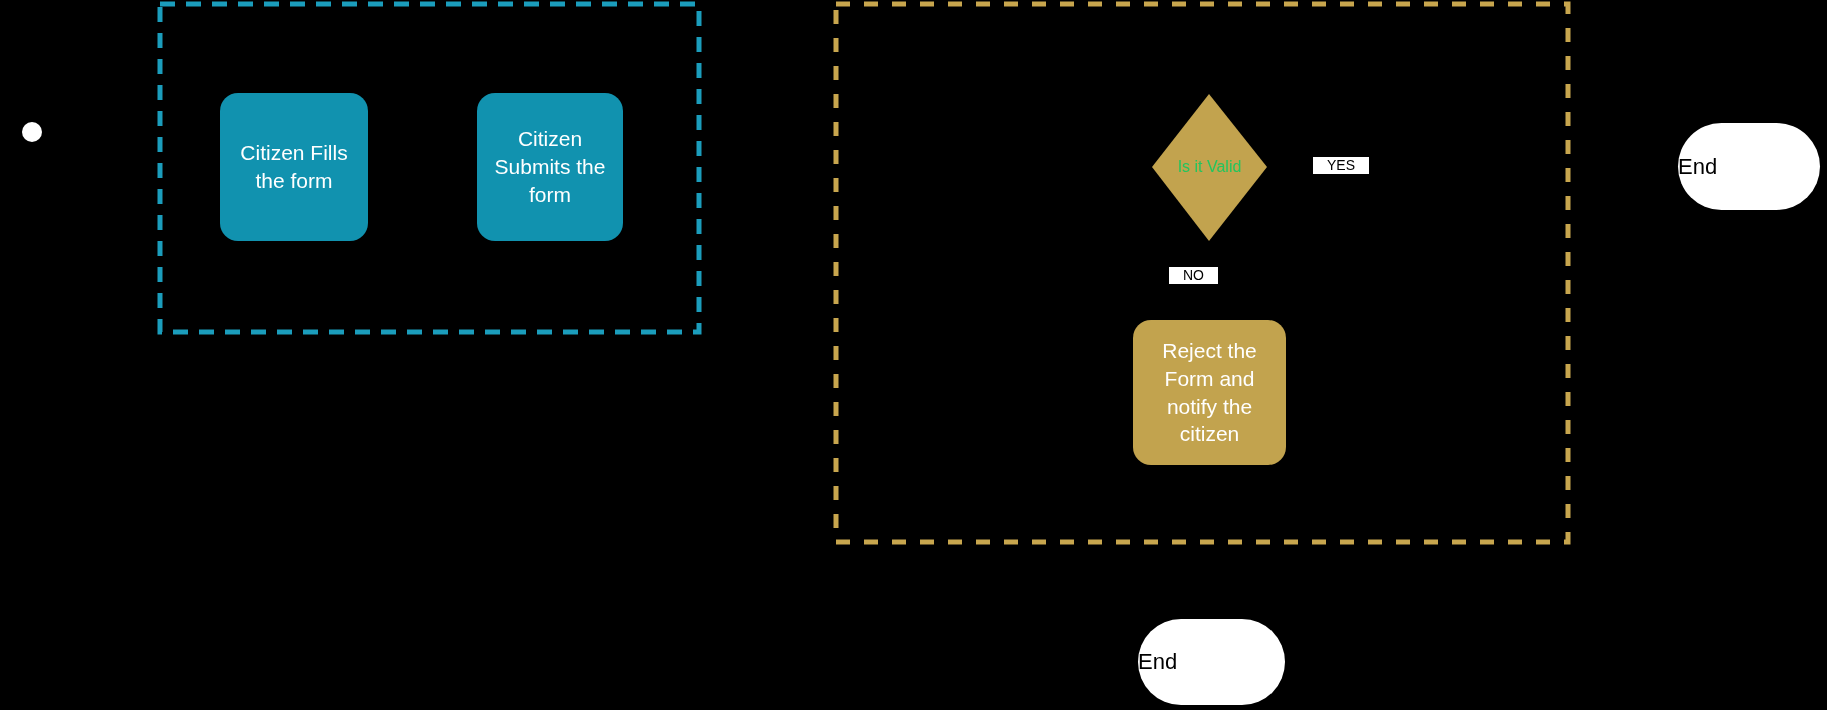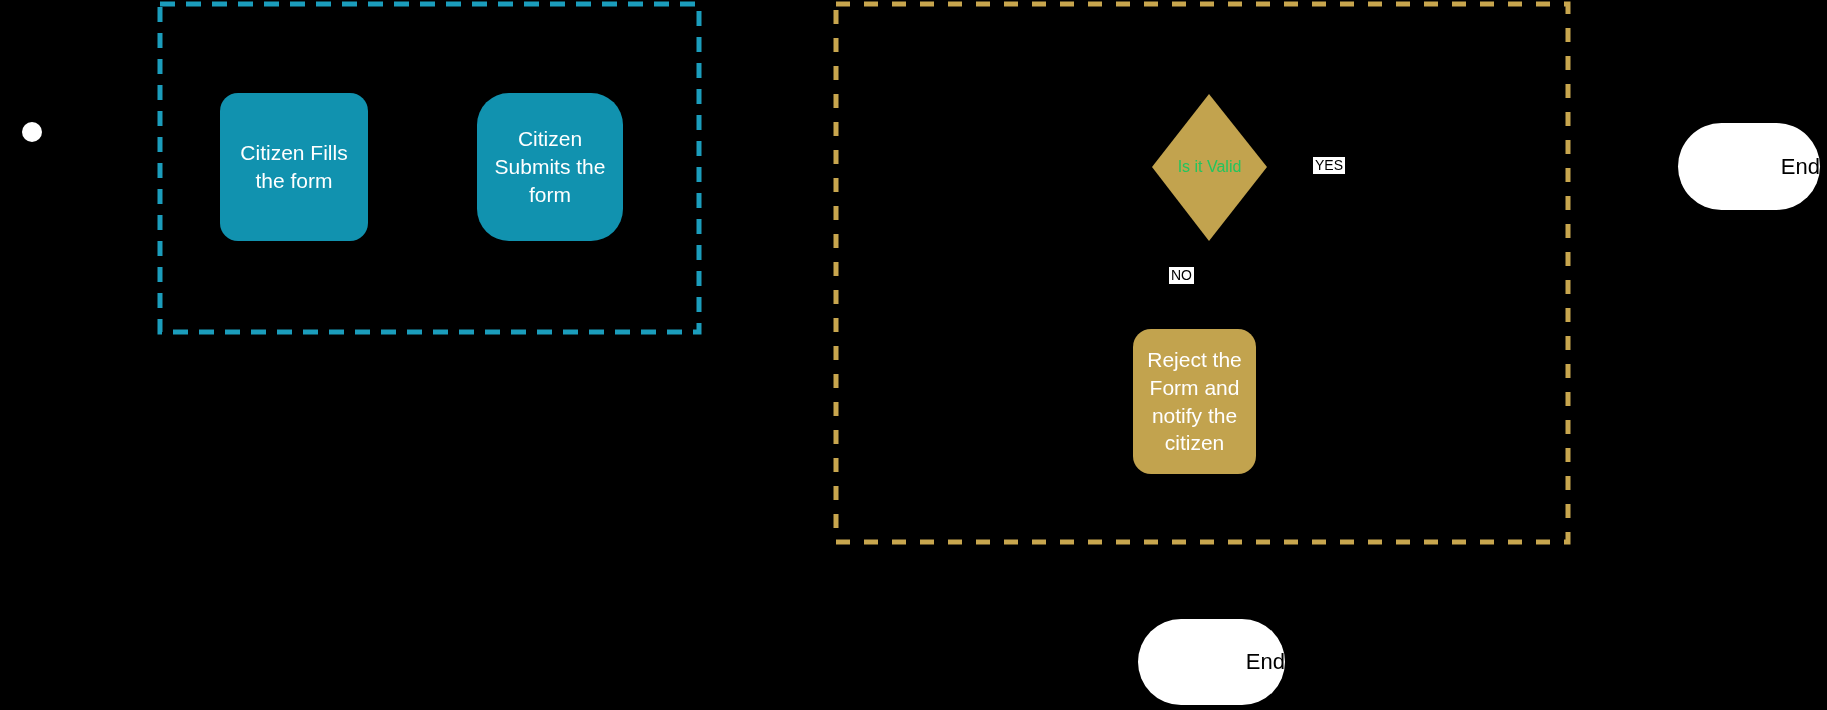--- a/index.html
+++ b/index.html
@@ -31,62 +31,62 @@
     display: flex;
     align-items: center;
     justify-content: center;
     text-align: center;
     padding: 0 12px;
   }
   .task.teal { background: #1192AF; }
   .task.gold { background: #C2A34E; }
 
   #task-citizen-fills   { left: 220px;  top: 93px;  width: 148px; height: 148px; align-items: center; }
-  #task-citizen-submits { left: 477px;  top: 93px;  width: 146px; height: 148px; border-radius: 32px; }
+  #task-citizen-submits { left: 477px;  top: 93px;  width: 146px; height: 148px; }
   #task-auditor-checks  { left: 888px;  top: 93px;  width: 150px; height: 148px; }
   #task-confirm         { left: 1390px; top: 93px;  width: 152px; height: 148px; }
-  #task-reject          { left: 1133px; top: 320px; width: 123px; height: 145px; margin-top: 9px; }
+  #task-reject          { left: 1133px; top: 320px; width: 153px; height: 145px; }
 
   #start-dot {
     position: absolute;
     left: 22px; top: 122px;
     width: 20px; height: 20px;
     border-radius: 50%;
     background: #ffffff;
   }
   .end-node {
     position: absolute;
     background: #ffffff;
     color: #000000;
     border-radius: 44px;
     font-size: 22px;
     display: flex;
     align-items: center;
-    justify-content: flex-end;
+    justify-content: flex-start;
     text-align: center;
   }
   #end-main   { left: 1678px; top: 123px; width: 142px; height: 87px; }
   #end-reject { left: 1138px; top: 619px; width: 147px; height: 86px; }
 
   #decision-label {
     position: absolute;
     left: 1152px; top: 158px;
     width: 115px;
     color: #22c55e;
     font-size: 16px;
     text-align: center;
     line-height: 1.1;
   }
   .edge-label {
     position: absolute;
     background: #ffffff;
     color: #000000;
     font-size: 14px;
     line-height: 17px;
-    padding: 0 2px;
+    padding: 0 14px;
   }
   #edge-label-yes { left: 1313px; top: 157px; }
   #edge-label-no  { left: 1169px; top: 267px; }
 </style>
 </head>
 <body>
 
 <div id="canvas">
 
   <svg id="lane-layer" viewBox="0 0 1827 710">

